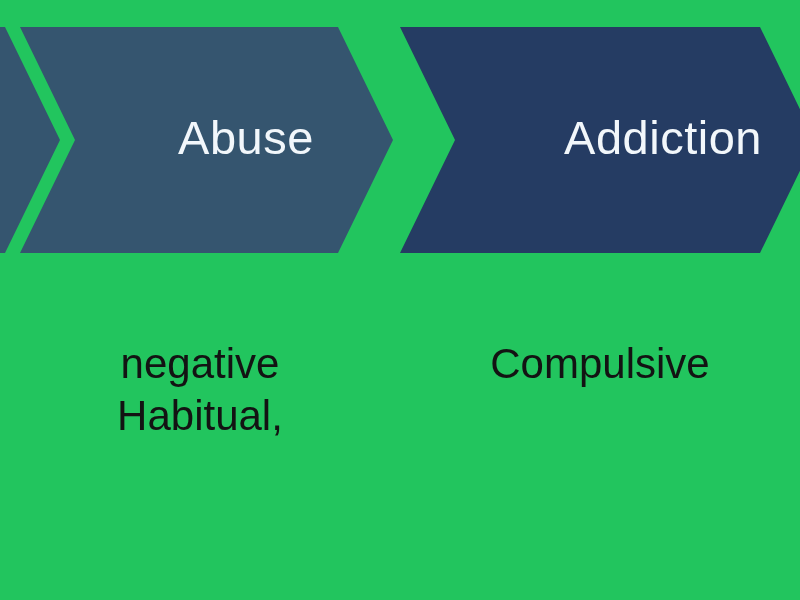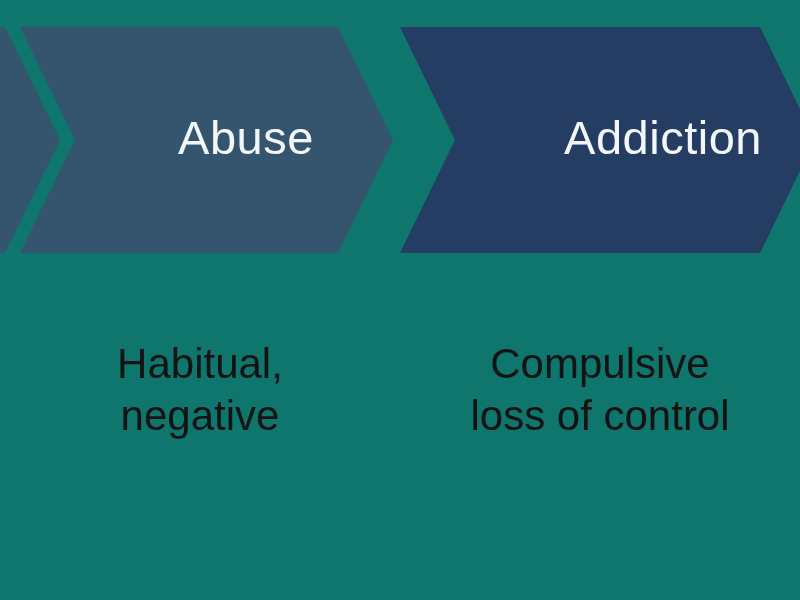--- a/index.html
+++ b/index.html
@@ -12,21 +12,21 @@
     height: 600px;
     overflow: hidden;
     background: #fdfdfd;
     font-family: "Liberation Sans", "DejaVu Sans", sans-serif;
   }
 
   #stage {
     position: relative;
     width: 800px;
     height: 600px;
-    background: #0f766e;
+    background: #22c55e;
   }
 
   
   .chevron-band {
     position: absolute;
     left: 0;
     top: 0;
     width: 800px;
     height: 330px;
   }
@@ -87,24 +87,23 @@
 
       <polygon points="400,27 760,27 815,140 760,253 400,253 455,140" fill="#253c63"></polygon>
       <text class="stage-label" x="663" y="142" text-anchor="middle">Addiction</text>
 
     </svg>
   </div>
 
   <div class="captions">
 
     <div class="caption-col">
+      <span class="caption-line">negative</span>
       <span class="caption-line">Habitual,</span>
-      <span class="caption-line">negative</span>
     </div>
 
     <div class="caption-col">
       <span class="caption-line">Compulsive</span>
-      <span class="caption-line">loss of control</span>
     </div>
 
   </div>
 
 </div>
 
 </body></html>

